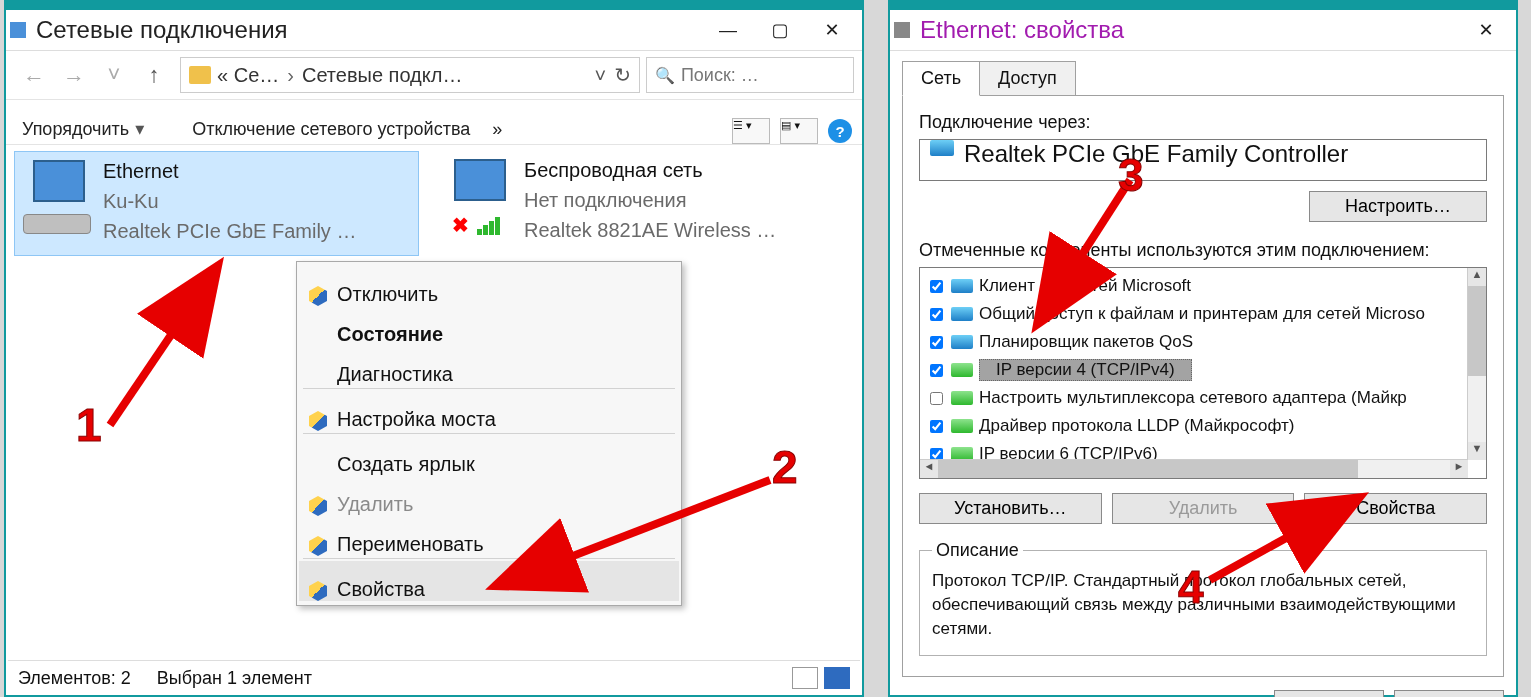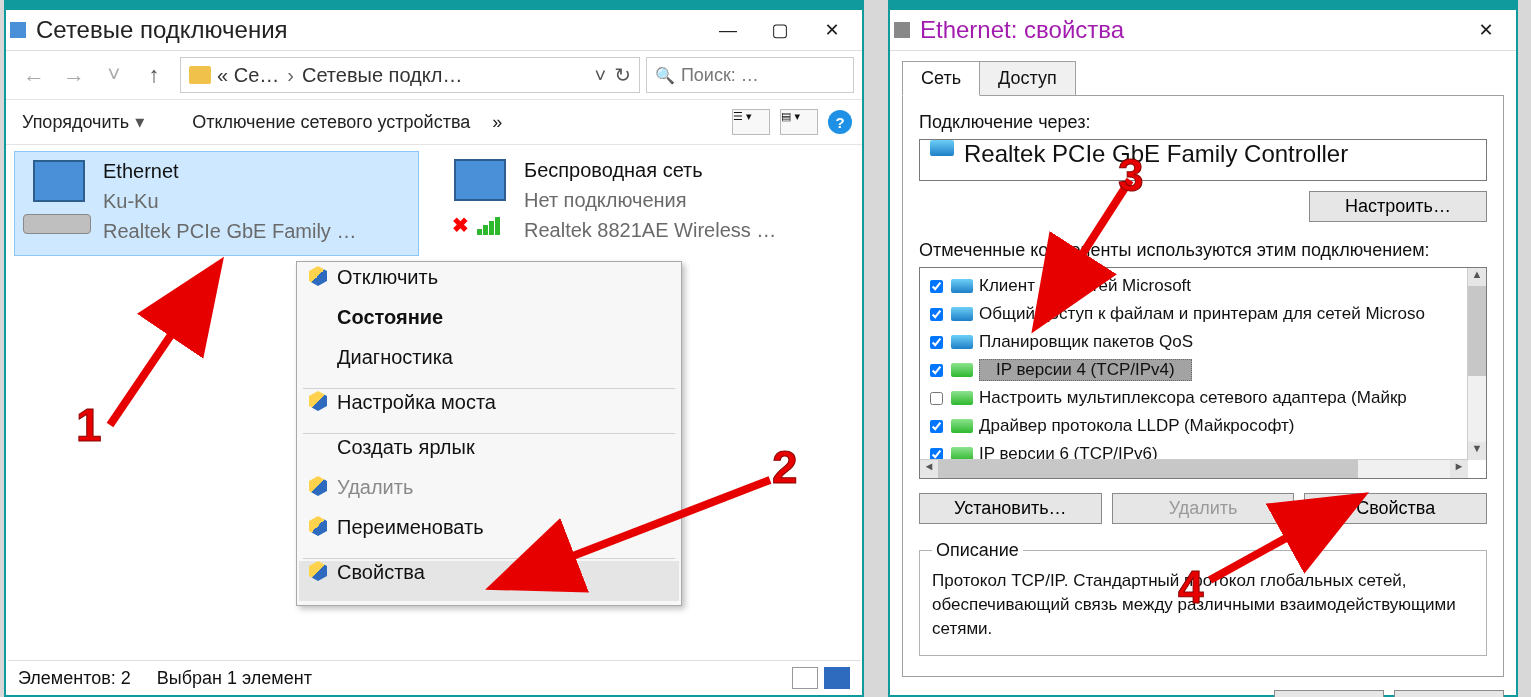--- a/index.html
+++ b/index.html
@@ -15,40 +15,40 @@
 .wc button{width:52px;height:36px;background:transparent;border:none;font-size:18px;color:#222}
 .navbar{display:flex;align-items:center;height:48px;border-bottom:1px solid #e4e4e4;padding:0 8px}
 .navbtn{width:40px;height:40px;display:flex;align-items:center;justify-content:center;color:#aaa;font-size:22px}
 .navbtn.on{color:#555}
 .addr{margin-left:6px;flex:1;height:34px;border:1px solid #ccc;display:flex;align-items:center;padding:0 8px;font-size:20px;color:#333}
 .addr .folder{display:inline-block;width:22px;height:18px;background:#f0c14b;border-radius:2px;margin-right:6px}
 .addr .sep{color:#666;margin:0 8px}
 .addr .rf{margin-left:auto;color:#555}
 .search{margin-left:6px;width:190px;height:34px;border:1px solid #ccc;display:flex;align-items:center;padding:0 8px;font-size:18px;color:#777}
 .search .mag{color:#2e6bbf;margin-right:6px;font-size:16px}
-.toolbar{display:flex;align-items:center;height:44px;border-bottom:1px solid #e4e4e4;padding:0 10px}
+.toolbar{display:flex;align-items:flex-end;height:44px;border-bottom:1px solid #e4e4e4;padding:0 10px}
 .tbtn{font-size:18px;color:#222;padding:4px 6px;display:flex;align-items:center}
 .tbtn .chev{color:#555;margin-left:6px}
 .tsep{margin:0 18px}
 .tr{margin-left:auto;display:flex;align-items:center;gap:10px}
 .viewbtn{width:36px;height:24px;border:1px solid #bbb;background:#f8f8f8;font-size:11px}
 .help{width:24px;height:24px;border-radius:50%;background:#1e90e6;color:#fff;display:flex;align-items:center;justify-content:center;font-size:15px;font-weight:bold}
 .content{position:relative;height:500px;padding:8px}
 .conn{position:absolute;width:405px;height:105px;display:flex;padding:4px;box-sizing:border-box}
 .conn.sel{background:#cde8ff;border:1px solid #8ec6f5}
 .cicon{width:70px;height:80px;margin:4px 10px 0 4px;position:relative}
 .cicon .mon{position:absolute;top:0;left:10px;width:48px;height:38px;background:#4a90d9;border:2px solid #2c5f8d}
 .cicon .cab{position:absolute;bottom:6px;left:0;width:66px;height:18px;background:#bfbfbf;border:1px solid #888;border-radius:4px}
 .cicon .bars{position:absolute;bottom:0;left:32px}
 .cicon .bar{display:inline-block;width:5px;background:#2eb82e;margin-left:1px}
 .cicon .x{position:absolute;bottom:2px;left:8px;color:red;font-size:20px;font-weight:bold}
 .ct{font-size:20px;line-height:30px}
 .ct .g{color:#6a6a6a}
 .ctx{position:absolute;background:#f7f7f7;border:1px solid #a9a9a9;box-shadow:3px 3px 6px rgba(0,0,0,0.25);padding:4px 2px;font-size:20px;width:380px}
-.ctx .it{display:flex;align-items:flex-start;height:40px;padding:0 10px}
+.ctx .it{display:flex;align-items:flex-end;height:40px;padding:0 10px}
 .ctx .it.hover{background:#e5e5e5}
 .ctx .it.bold{font-weight:bold}
 .ctx .it.dis{color:#8a8a8a}
 .ctx .it .sh{width:18px;height:20px;margin-right:10px;display:inline-block}
 .ctx .it .sh.on{background:linear-gradient(135deg,#ffd24d 50%,#2e6bbf 50%);clip-path:polygon(50% 0,100% 25%,100% 75%,50% 100%,0 75%,0 25%)}
 .ctx hr{border:none;border-top:1px solid #d2d2d2;margin:2px 4px}
 .status{position:absolute;bottom:0;left:2px;right:2px;height:34px;border-top:1px solid #ddd;display:flex;align-items:center;padding:0 10px;font-size:18px}
 .status .sicons{margin-left:auto;display:flex;gap:6px}
 .sic{width:24px;height:20px;border:1px solid #999}
 .sic.act{background:#2e6bbf;border-color:#2e6bbf}

